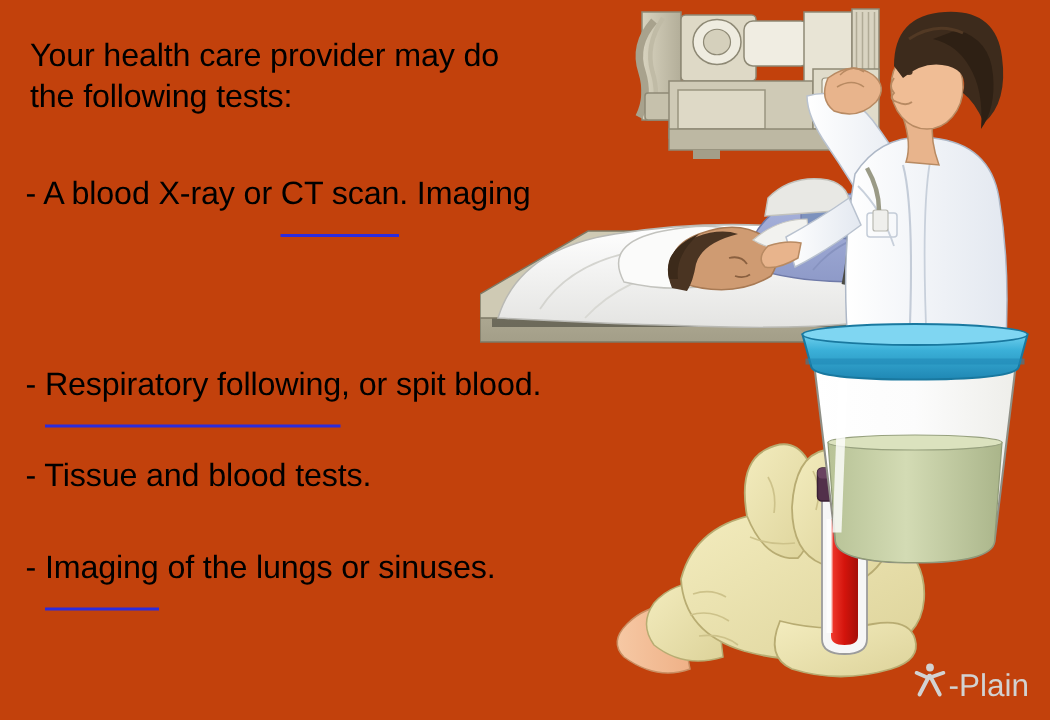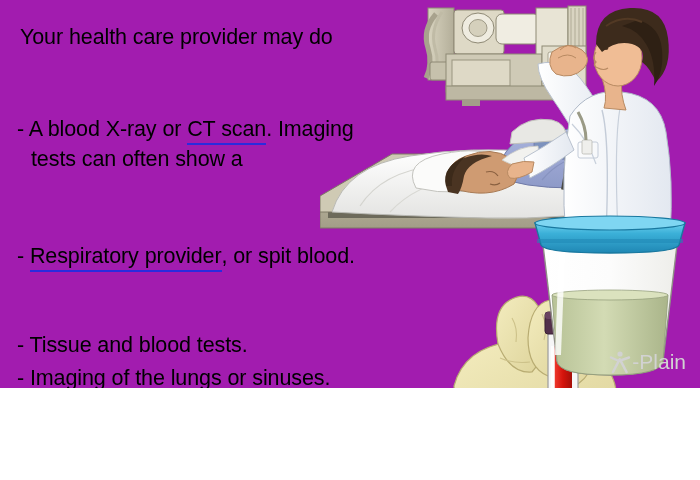--- a/index.html
+++ b/index.html
@@ -5,22 +5,22 @@
   html,body{margin:0;padding:0;}
   body{
     width:700px;height:480px;
     background:#ffffff;
     font-family:"Liberation Sans", sans-serif;
     overflow:hidden;
     position:relative;
   }
   #slide{
     position:relative;
-    width:700px;height:388px;
-    background:#a21caf;
+    width:700px;height:480px;
+    background:#c2410c;
     overflow:hidden;
   }
 
   
   .text-layer{
     position:absolute;
     left:0;top:0;
     width:470px;
     z-index:40;
   }
@@ -41,49 +41,49 @@
     line-height:28px;
     color:#000000;
     letter-spacing:-0.1px;
     white-space:nowrap;
   }
   .bullet .wrap{ white-space:normal; }
   .b1{ top:115px; width:440px; }
   .b1 .l2{ padding-left:14px; }
   .b1 .l3{ padding-left:14px; }
   .b2{ top:242px; }
-  .b3{ top:303px;margin-top:28px; }
+  .b3{ top:303px; }
   .b4{ top:364px; }
   .dash{ }
   .link{
     color:#000000;
     text-decoration:none;
     border-bottom:2px solid #2b2bdd;
-    padding-bottom:3px;
+    padding-bottom:16px;
     display:inline-block;
     line-height:0.98;
   }
 
   
   .art{ position:absolute; z-index:10; }
 
   #xray-scene{ left:320px; top:0px; width:380px; height:235px; }
 
   
   #cup-scene{ left:525px; top:215px; width:175px; height:190px; z-index:30; }
 
   
   #hand-scene{ left:400px; top:290px; width:230px; height:190px; z-index:25; }
 
   
   #logo{
     position:absolute;
     right:14px;bottom:10px;
     z-index:60;
-    display:flex;align-items:flex-start;
+    display:flex;align-items:flex-end;
     color:#d2d2d2;
   }
   #logo .logo-text{
     font-size:21px;
     color:#d2d2d2;
     letter-spacing:0px;
     margin-left:1px;
     font-family:"Liberation Sans", sans-serif;
   }
 </style>
@@ -313,33 +313,33 @@
       <path d="M10 8 L160 8 L154 30 q-4 8 -69 8 q-65 0 -69 -8 Z" fill="url(#gLid)" stroke="#19789f" stroke-width="1.4"></path>
       <ellipse cx="85" cy="8" rx="75" ry="7" fill="#7fd6f2" stroke="#19789f" stroke-width="1.2"></ellipse>
       <rect x="12" y="24" width="146" height="4" fill="#1f87b4" opacity="0.55"></rect>
     </svg>
   </div>
 
   <div class="text-layer">
 
     <div class="intro">
       <span>Your health care provider may do</span><br>
+      <span>the following tests:</span>
     </div>
 
     <div class="bullet b1">
       <div class="wrap">
         <span class="dash">-</span>
         <span>A blood X-ray or </span><span class="link">CT scan</span><span>. Imaging</span>
       </div>
-      <div class="l2">tests can often show a</div>
     </div>
 
     <div class="bullet b2">
       <span class="dash">-</span>
-      <span class="link">Respiratory provider</span><span>, or spit blood.</span>
+      <span class="link">Respiratory following</span><span>, or spit blood.</span>
     </div>
 
     <div class="bullet b3">
       <span class="dash">-</span>
       <span>Tissue and blood tests.</span>
     </div>
 
     <div class="bullet b4">
       <span class="dash">-</span>
       <span class="link">Imaging</span><span> of the lungs or sinuses.</span>

